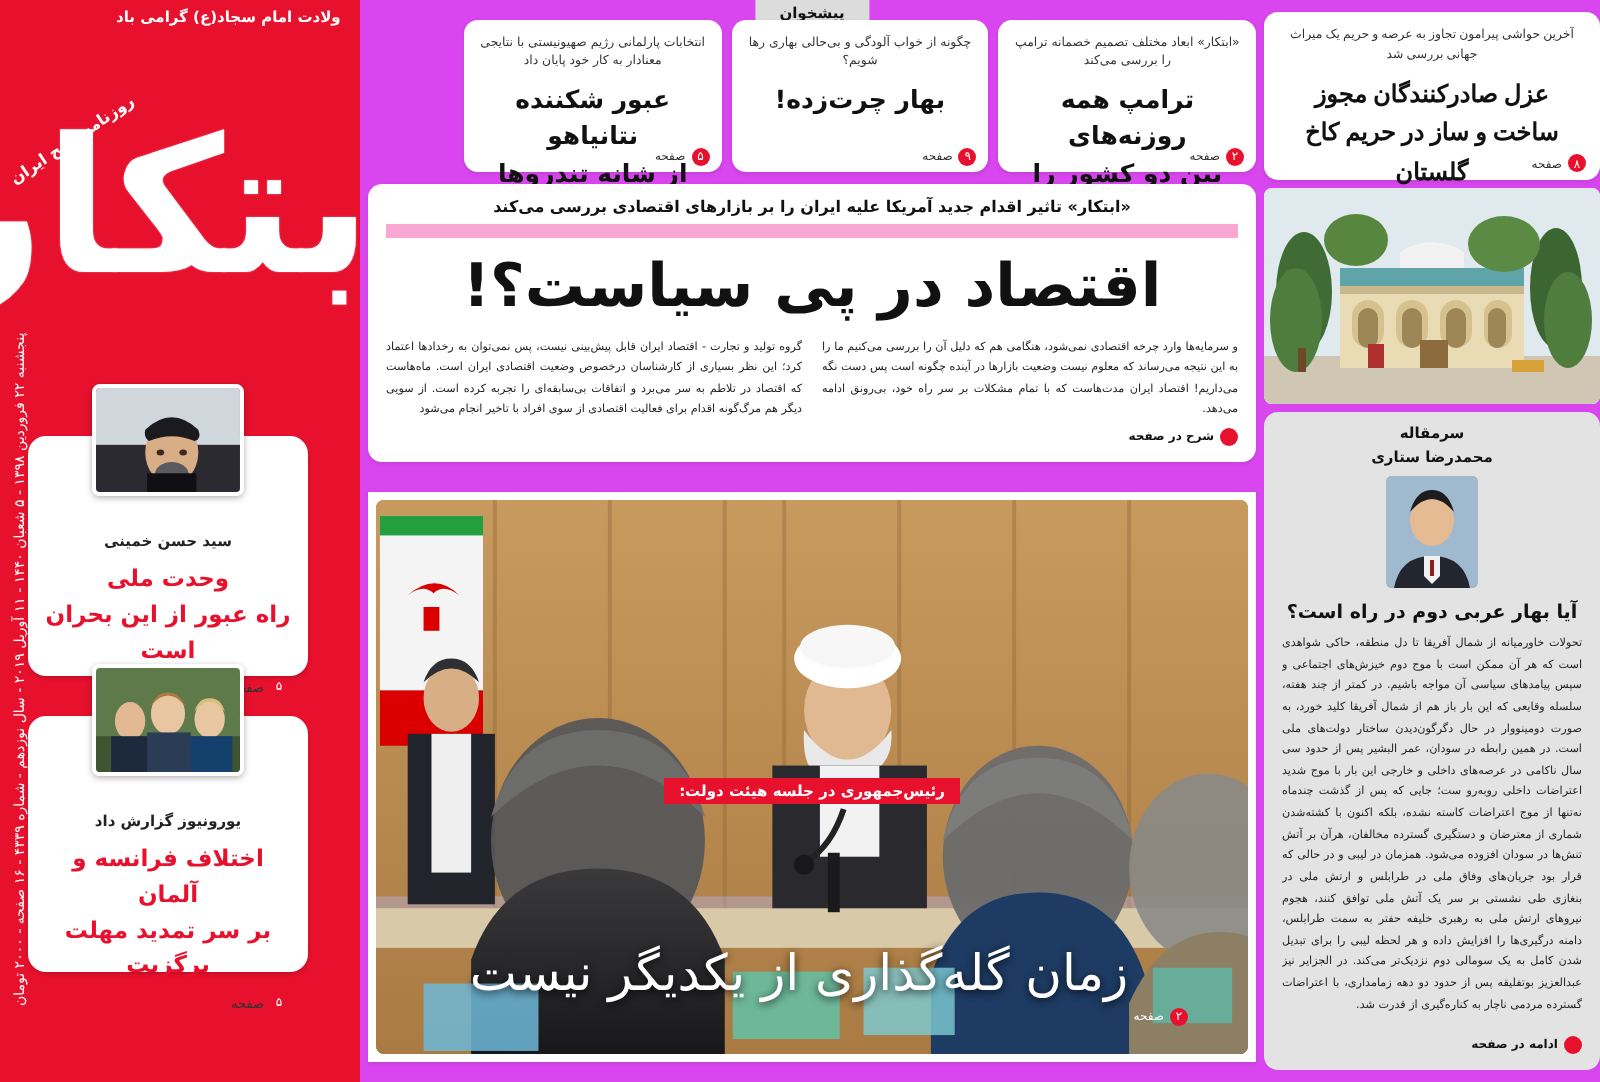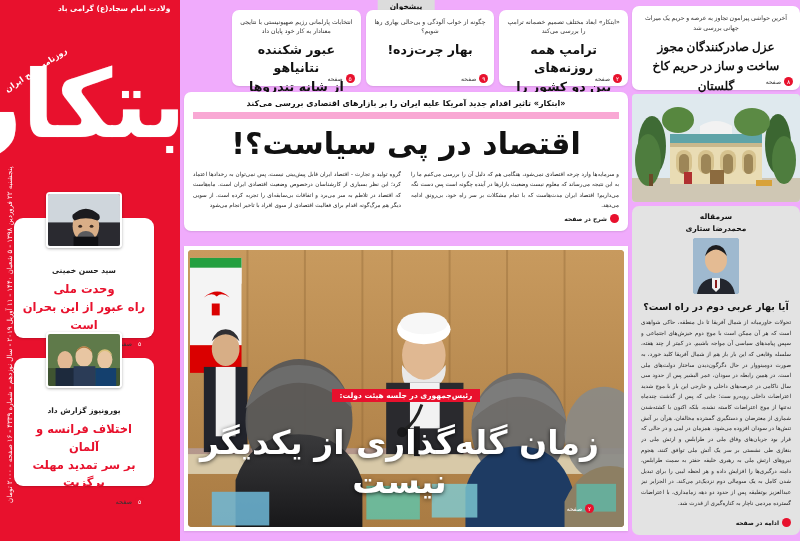--- a/index.html
+++ b/index.html
@@ -2,21 +2,21 @@
 <html lang="fa" dir="rtl"><head>
 <meta charset="utf-8">
 <style>
   * { margin:0; padding:0; box-sizing:border-box; }
   html,body { width:800px; height:541px; overflow:hidden; }
   body {
     font-family:"DejaVu Sans","Liberation Sans",sans-serif;
     background:#e8e8e8;
     direction:rtl;
   }
-  .page { position:relative; width:800px; height:541px; background:#f0abfc; }
+  .page { position:relative; width:800px; height:541px; background:#d946ef; }
 
   
   .masthead {
     position:absolute; left:0; top:0; width:180px; height:541px;
     background:#e8112d; overflow:hidden;
   }
   .masthead-inner { position:absolute; inset:0; }
   .holiday-line {
     position:absolute; top:4px; right:8px; left:58px;
     color:#fff; font-size:7.5px; text-align:left; white-space:nowrap;
@@ -154,21 +154,21 @@
   .cap-kicker {
     position:absolute; top:50%; left:0; right:0;
     margin-top:-6px; text-align:center;
   }
   .cap-kicker span {
     background:#e8112d; color:#fff; font-size:7.5px; font-weight:700;
     padding:2px 8px; display:inline-block;
   }
   .cap-head {
     position:absolute; bottom:26px; right:13px; left:0; text-align:center;
-    color:#fff; font-size:33px; font-weight:700;
+    color:#fff; font-size:25px; font-weight:400;
     text-shadow:0 1px 4px rgba(0,0,0,.75);
   }
   .cap-pg {
     position:absolute; bottom:14px; right:30px;
     display:flex; align-items:center; gap:3px;
   }
   .cap-pg .lbl { font-size:6px; color:#fff; }
 
   
   .right { position:absolute; left:632px; top:0; width:168px; height:541px; }

